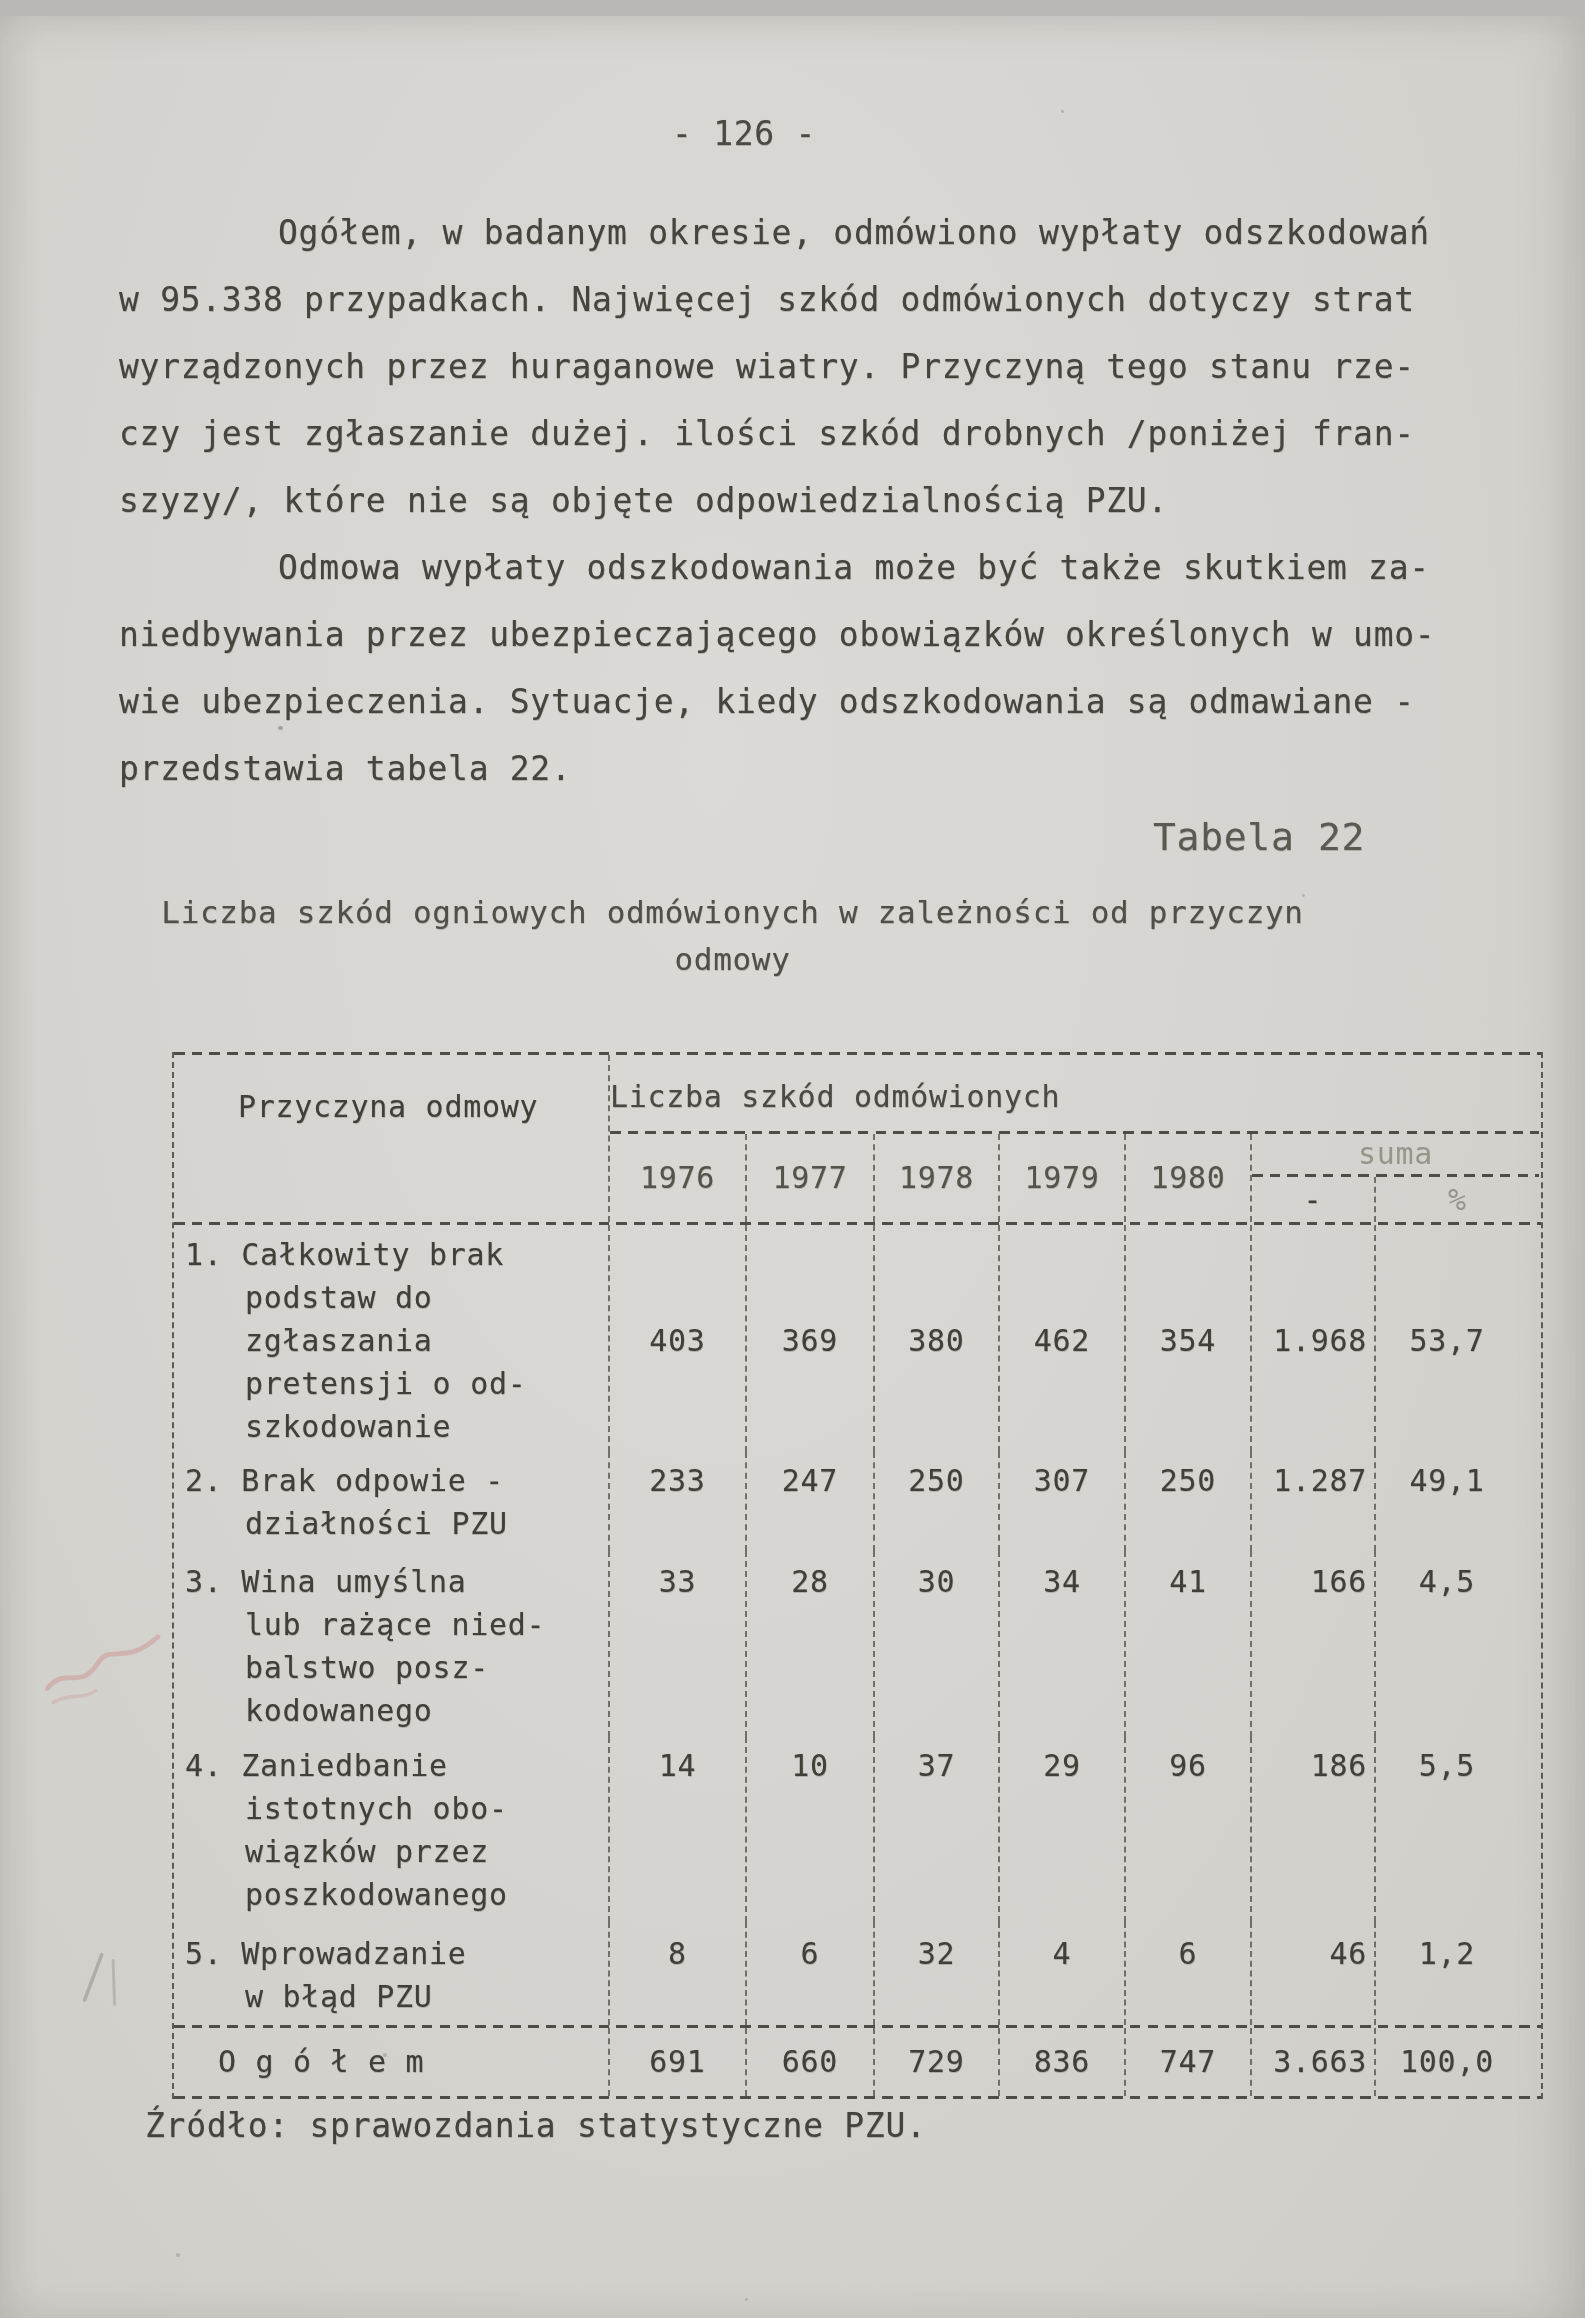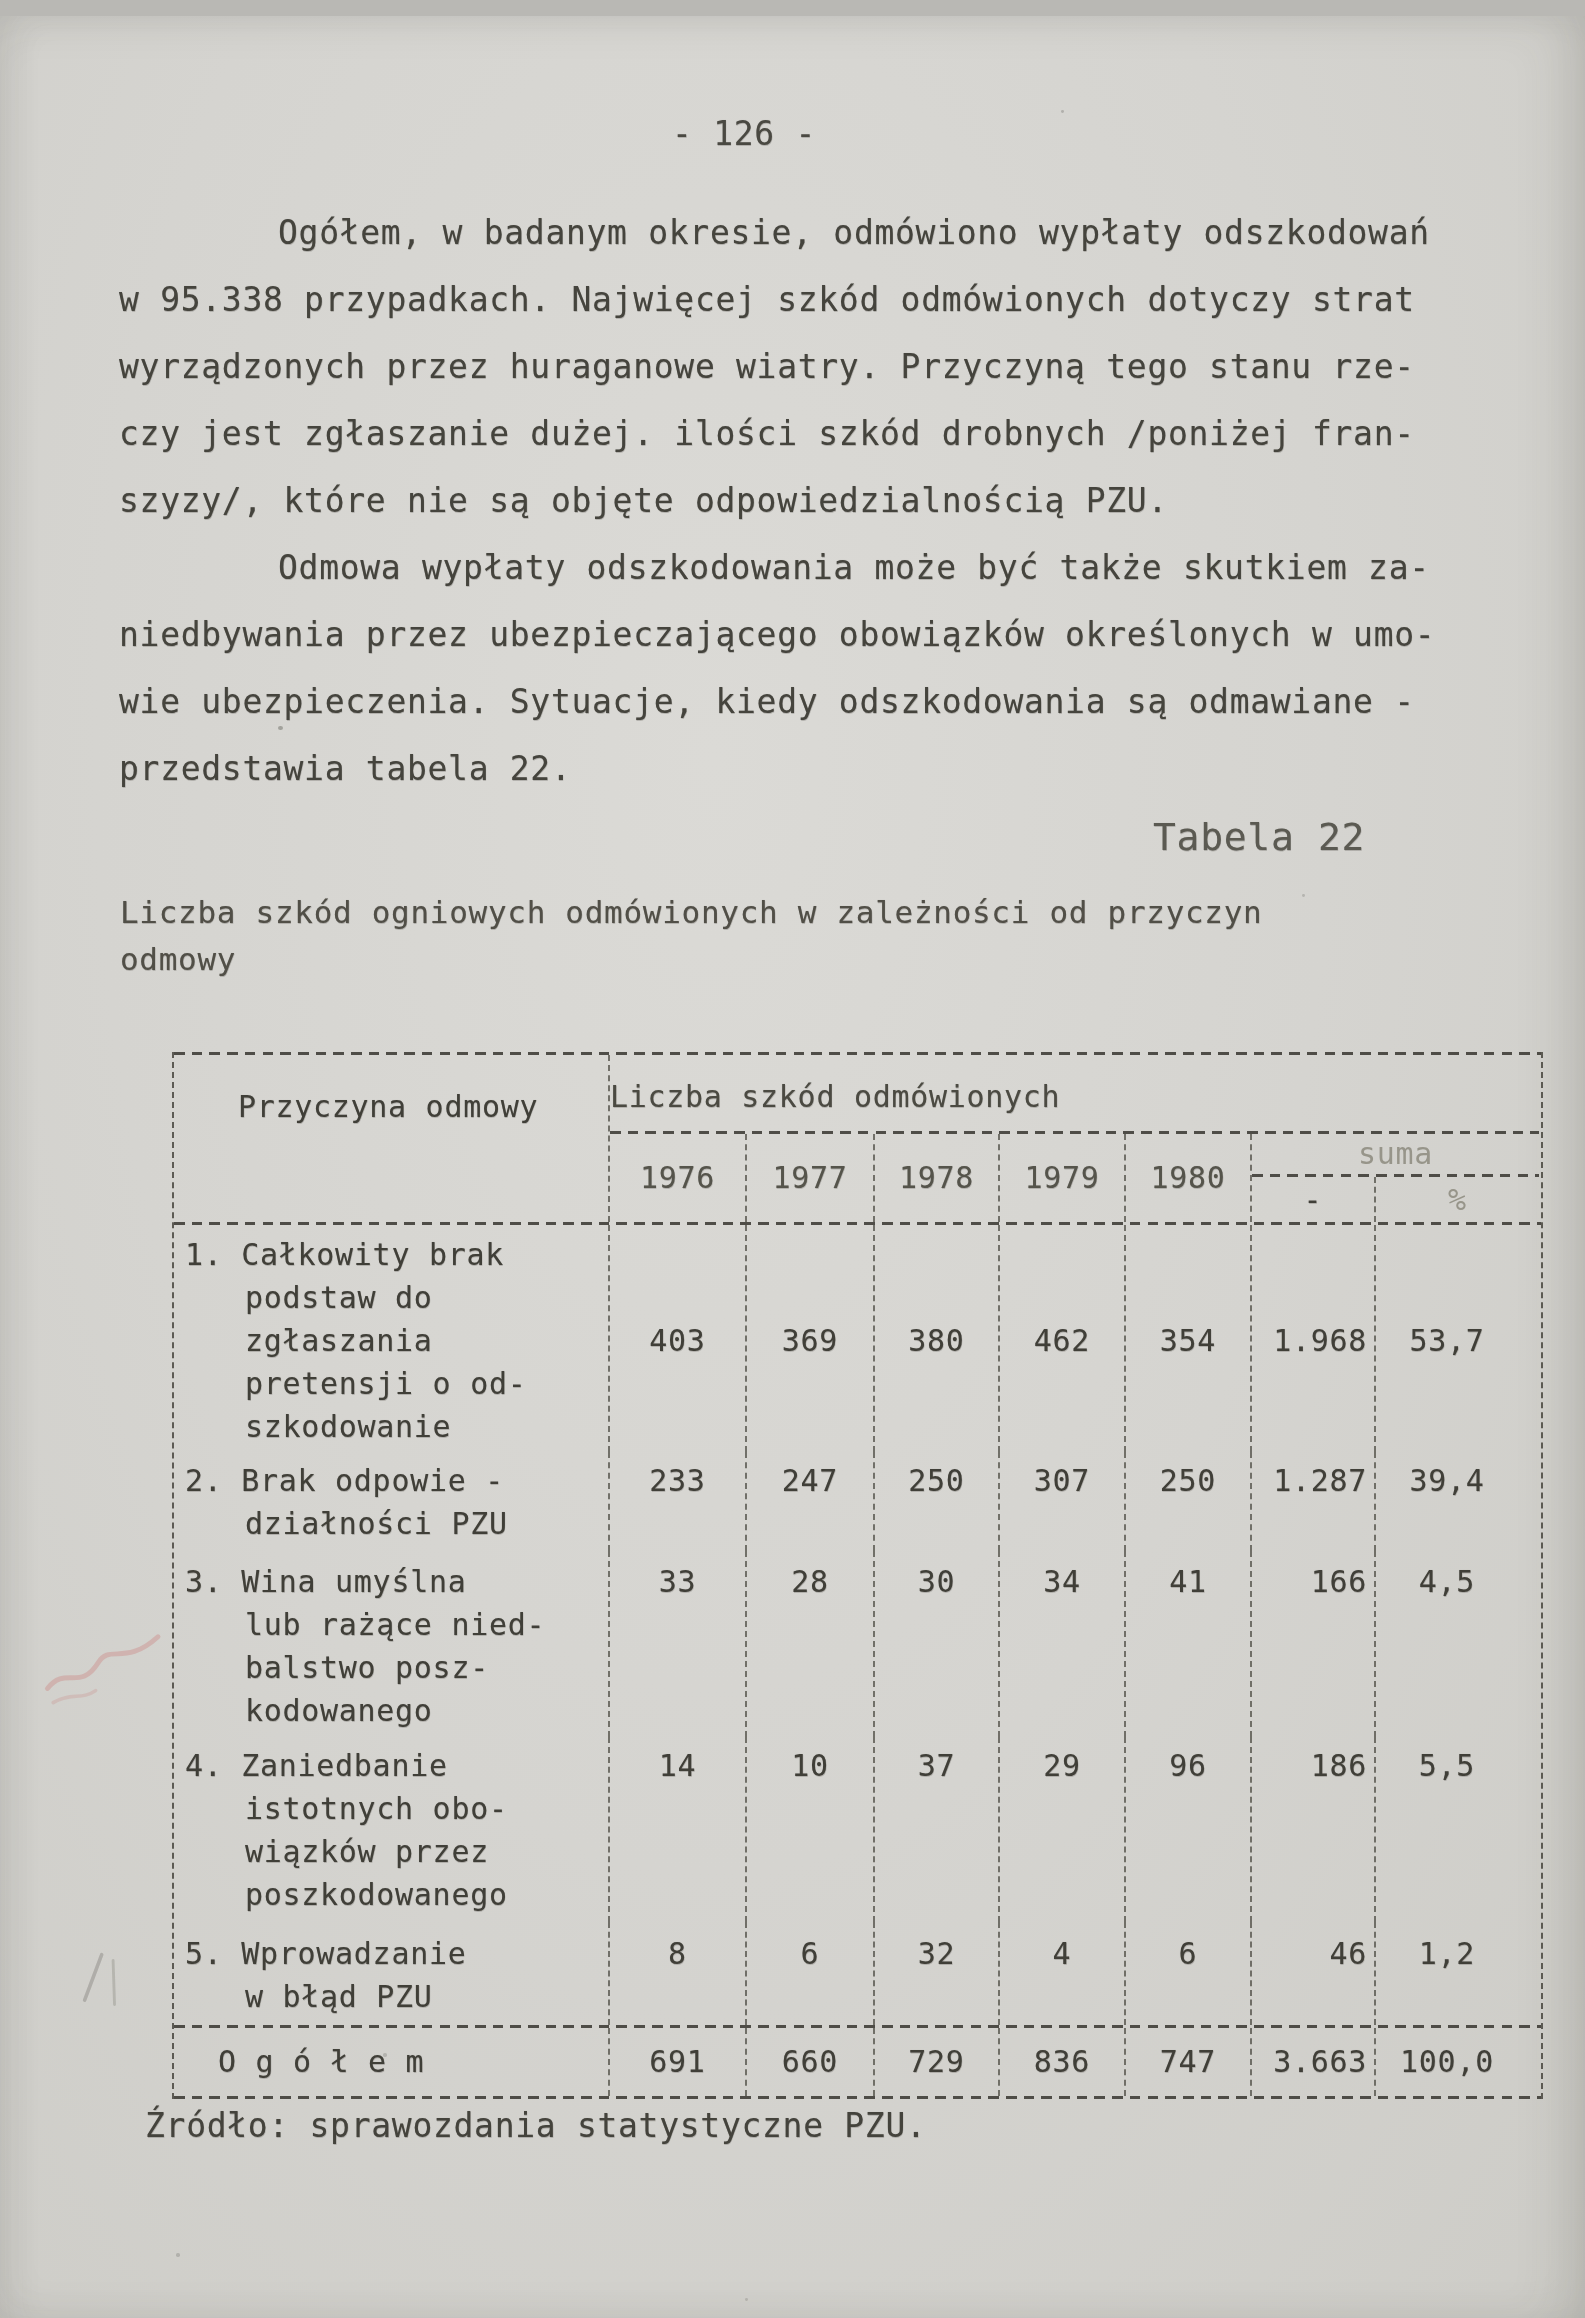--- a/index.html
+++ b/index.html
@@ -28,22 +28,22 @@
   .paras{
     position:absolute;left:119px;top:183px;width:1357px;
     font-size:33px;line-height:67px;color:#45443d;
   }
   .paras p{margin:0;text-indent:159px;}
   .tcaption{
     position:absolute;left:1153px;top:799px;
     font-size:38px;color:#5b5a52;
   }
   .ttitle{
-    position:absolute;left:120px;top:873px;width:1275px;
-    text-align:left;font-size:31px;line-height:47px;color:#514f47;
+    position:absolute;left:95px;top:873px;width:1275px;
+    text-align:center;font-size:31px;line-height:47px;color:#514f47;
   }
   
   .tbl{
     position:absolute;left:172px;top:1036px;width:1371px;
     box-sizing:border-box;
     border-left:2.8px dashed rgba(62,60,53,.8);
     border-right:2.8px dashed rgba(62,60,53,.8);
     font-size:30px;line-height:43px;color:#403f38;
   }
   .hline{
@@ -161,21 +161,21 @@
 
       <div class="trow r2">
         <div class="cell cat lbl ml">2. Brak odpowie -
 działności PZU</div>
         <div class="cell c1 val">233</div>
         <div class="cell c2 val">247</div>
         <div class="cell c3 val">250</div>
         <div class="cell c4 val">307</div>
         <div class="cell c5 val">250</div>
         <div class="cell c6 val right">1.287</div>
-        <div class="cell c7 val pct">39,4</div>
+        <div class="cell c7 val pct">49,1</div>
       </div>
 
       <div class="trow r3">
         <div class="cell cat lbl ml">3. Wina umyślna
 lub rażące nied-
 balstwo posz-
 kodowanego</div>
         <div class="cell c1 val">33</div>
         <div class="cell c2 val">28</div>
         <div class="cell c3 val">30</div>

